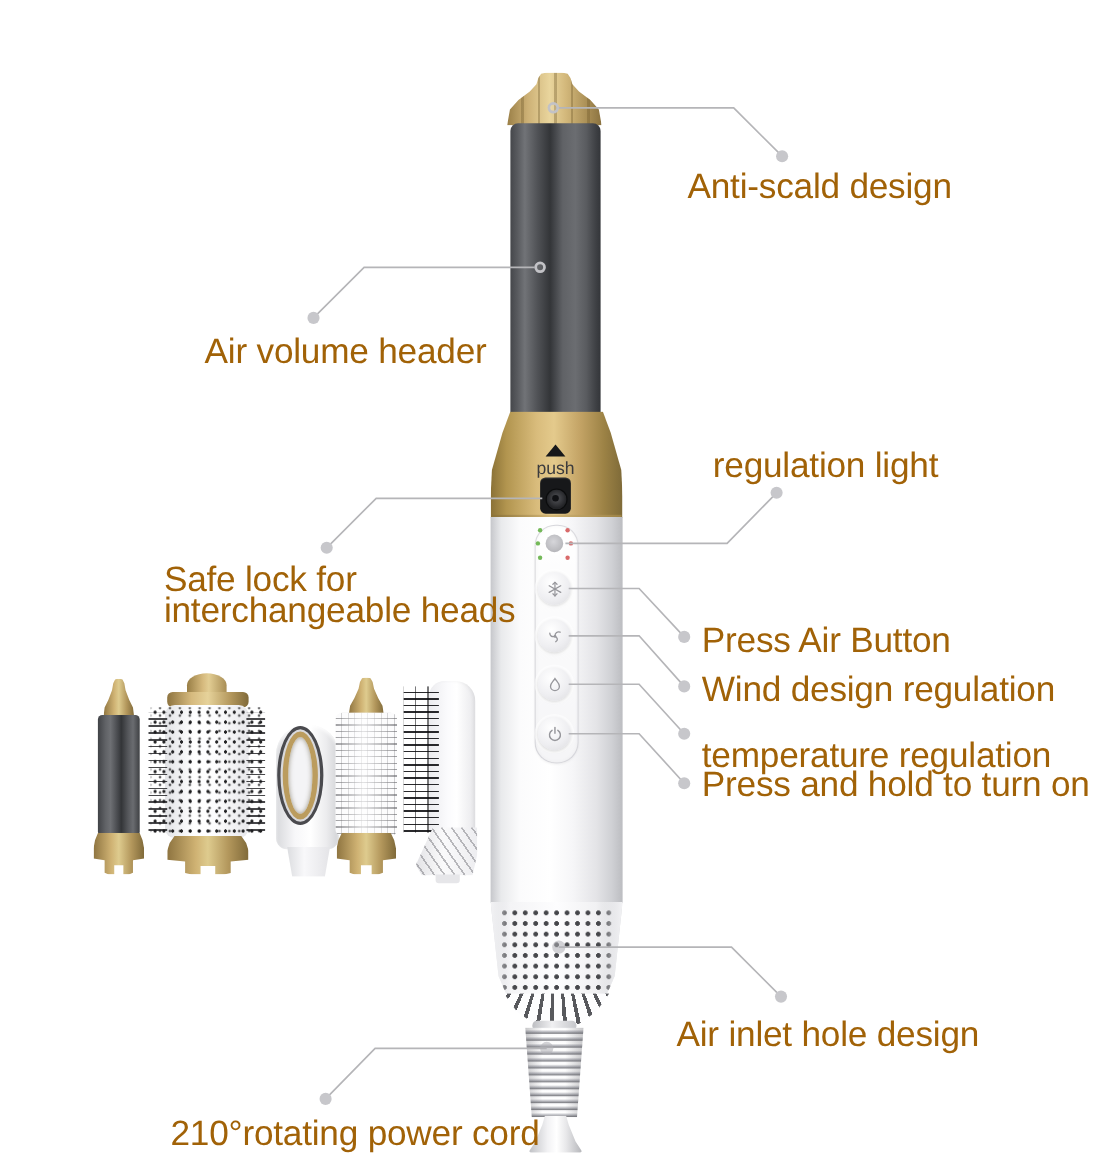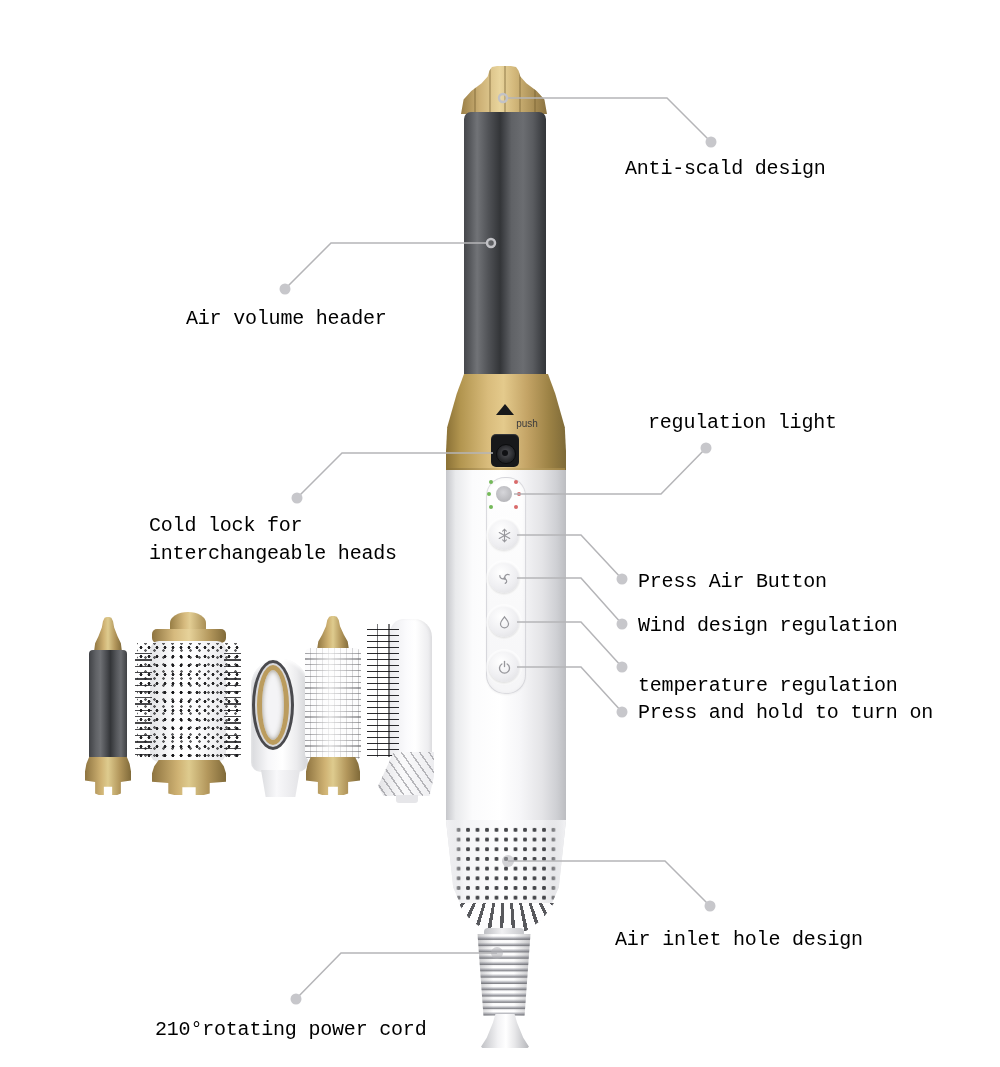--- a/index.html
+++ b/index.html
@@ -1,36 +1,36 @@
 <!DOCTYPE html>
 <html><head>
 <meta charset="utf-8">
 <style>
   html,body{margin:0;padding:0;background:#ffffff;}
   #canvas{position:relative;width:1000px;height:1067px;background:#ffffff;overflow:hidden;
           font-family:"Liberation Sans","DejaVu Sans",sans-serif;}
   .abs{position:absolute;}
-  .callout-label{position:absolute;font-size:20px;line-height:28px;color:#000000;
-                 white-space:pre-line;letter-spacing:-0.2px;font-family:Liberation Mono, monospace;}
+  .callout-label{position:absolute;font-size:32px;line-height:28px;color:#a16207;
+                 white-space:pre-line;letter-spacing:-0.2px;}
   #callout-svg{position:absolute;left:0;top:0;width:1000px;height:1067px;pointer-events:none;}
 
   
   .tip{left:461px;top:66px;width:86px;height:48px;
        background:linear-gradient(90deg,#9a7f47,#cdb176 22%,#e9d59d 45%,#d3b87b 62%,#a98e55 85%,#8a7240);
        clip-path:polygon(33% 10%,36% 2%,42% 0,58% 0,64% 2%,67% 10%,69% 22%,76% 36%,88% 52%,97% 70%,100% 100%,0 100%,3% 70%,12% 52%,24% 36%,31% 22%);}
   .tip .grooves{position:absolute;inset:0;
        background:repeating-linear-gradient(90deg,transparent 0 13px,rgba(110,88,42,.35) 13px 15px);}
   .barrel{left:464px;top:112px;width:82px;height:265px;border-radius:7px 7px 0 0;
        background:linear-gradient(90deg,#45474b,#595b5f 8%,#717377 16%,#505256 30%,#333538 44%,#46484c 50%,#606266 58%,#6b6d71 72%,#5a5c60 84%,#404246 94%,#333539);}
   .collar{left:446px;top:374px;width:120px;height:97px;
        background:linear-gradient(90deg,#8a7136,#b2954f 12%,#d9bc7c 35%,#e4ca8c 48%,#c3a365 68%,#9c8245 86%,#7e6a38);
        clip-path:polygon(15% 0,85% 0,91% 20%,99% 55%,100% 80%,100% 100%,0 100%,0 80%,1% 55%,9% 20%);}
   .push-triangle{left:496px;top:404px;width:0;height:0;border-left:9px solid transparent;
        border-right:9px solid transparent;border-bottom:11px solid #17181a;}
-  .push-label{left:503px;top:418px;width:48px;text-align:center;font-size:10px;color:#3b3b3d;}
+  .push-label{left:481px;top:418px;width:48px;text-align:center;font-size:16px;color:#3b3b3d;}
   .push-btn{left:491px;top:434px;width:28px;height:33px;background:#17181a;border-radius:5px;
        box-shadow:inset 0 1px 1px rgba(255,255,255,.15);}
   .push-btn .ring{position:absolute;left:5px;top:10px;width:18px;height:18px;border-radius:50%;
        background:radial-gradient(circle at 50% 45%,#414246 25%,#232427 65%);border:1px solid #0b0c0d;}
   .push-btn .ring::after{content:"";position:absolute;left:5px;top:5px;width:6px;height:6px;border-radius:50%;background:#101114;}
   .handle{left:446px;top:470px;width:120px;height:350px;
        background:linear-gradient(90deg,#c6c7cb,#e9eaec 8%,#fbfbfc 22%,#ffffff 45%,#f6f6f8 62%,#e4e4e7 80%,#cfd0d4 92%,#bcbdc1);
        border-bottom:1px solid #d8d8dc;}
   .gold-strip{left:447px;top:468px;width:118px;height:3px;
        background:linear-gradient(90deg,#8a7136,#d3b676 45%,#9c8245);}
@@ -270,21 +270,21 @@
       <g>
         <polyline points="497,953 341,953 296,999" fill="none" stroke="#b5b5b8" stroke-width="1.5"></polyline>
         <circle cx="497" cy="953" r="6" fill="rgba(175,175,180,0.55)"></circle>
         <circle cx="296" cy="999" r="5.5" fill="#c7c7cb"></circle>
       </g>
     </svg>
   <div id="labels">
       <div class="callout-label" style="left: 625px; top: 155px;">Anti-scald design</div>
       <div class="callout-label" style="left: 186px; top: 305px;">Air volume header</div>
       <div class="callout-label" style="left: 648px; top: 409px;">regulation light</div>
-      <div class="callout-label" style="left: 149px; top: 512px;">Cold lock for
+      <div class="callout-label" style="left: 149px; top: 512px;">Safe lock for
 interchangeable heads</div>
       <div class="callout-label" style="left: 638px; top: 568px;">Press Air Button</div>
       <div class="callout-label" style="left: 638px; top: 612px;">Wind design regulation</div>
       <div class="callout-label" style="left: 638px; top: 672px;">temperature regulation</div>
       <div class="callout-label" style="left: 638px; top: 699px;">Press and hold to turn on</div>
       <div class="callout-label" style="left: 615px; top: 926px;">Air inlet hole design</div>
       <div class="callout-label" style="left: 155px; top: 1016px;">210°rotating power cord</div>
     </div>
 </div>
 

